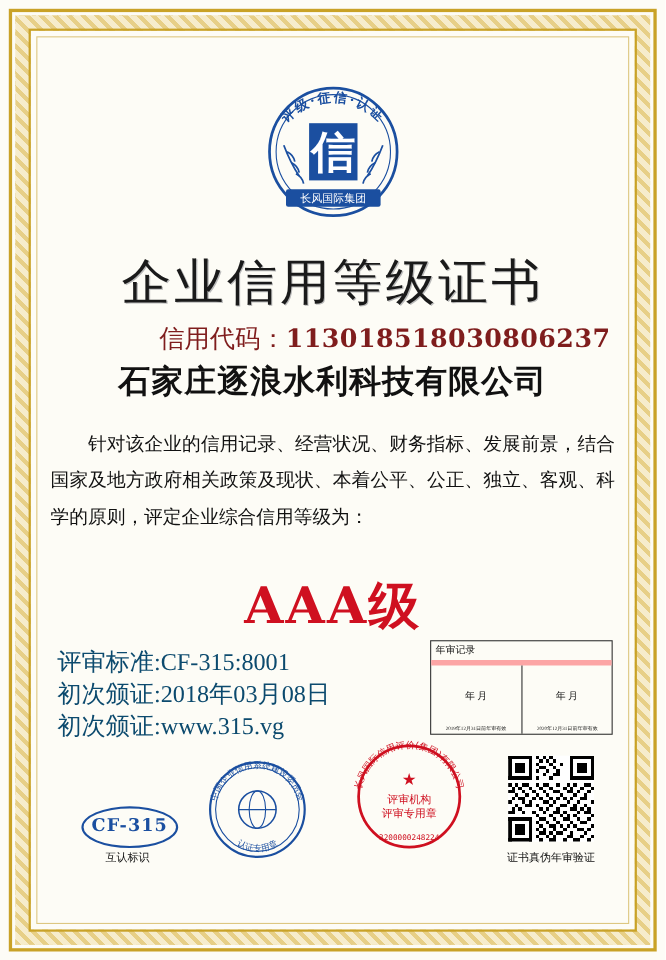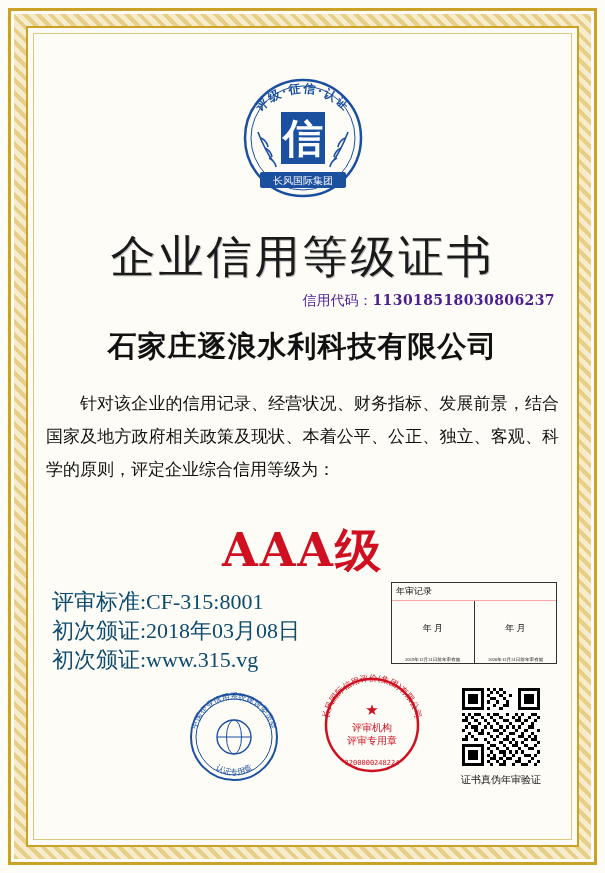--- a/index.html
+++ b/index.html
@@ -102,22 +102,22 @@
     letter-spacing: 3px;
     color: #1a1a1a;
     font-family: "DejaVu Serif", serif;
     text-shadow: 1px 1px 0 #bbb;
   }
 
   .credit-code {
     position: absolute;
     top: 250px;
     right: 8px;
-    font-size: 14px;
-    color: #4c1d95;
+    font-size: 23px;
+    color: #7f1d1d;
     font-family: "Liberation Serif", serif;
   }
   .credit-code b {
     font-family: "DejaVu Serif", serif;
     font-weight: bold;
     letter-spacing: .4px;
   }
 
   .company {
     position: absolute;
@@ -173,21 +173,21 @@
     position: absolute;
     top: 540px;
     right: 6px;
     width: 166px;
     border: 1px solid #333;
     box-sizing: border-box;
   }
   .review-title {
     font-size: 9px;
     padding: 2px 4px;
-    border-bottom: 1px solid #fca5a5;
+    border-bottom: 5px solid #fca5a5;
     color: #111;
   }
   .review-cells {
     display: flex;
     height: 62px;
   }
   .review-cell {
     flex: 1;
     position: relative;
     border-right: 1px solid #333;
@@ -343,20 +343,24 @@
         </div>
         <div class="review-cell">
           <div class="ym">年  月</div>
           <div class="note">2020年12月31日前年审有效</div>
         </div>
       </div>
     </div>
 
     <div class="seals">
 
+      <div class="seal cf-seal">
+        <div class="cf-oval">CF-315</div>
+        <div class="seal-caption">互认标识</div>
+      </div>
 
       <div class="seal blue-seal">
         <svg width="92" height="92" viewBox="0 0 92 92">
           <defs>
             <path id="bTop" d="M 8 46 A 38 38 0 0 1 84 46" fill="none"></path>
             <path id="bBot" d="M 14 52 A 32 32 0 0 0 78 52" fill="none"></path>
           </defs>
           <circle cx="46" cy="46" r="43" fill="none" stroke="#1b4fa0" stroke-width="2"></circle>
           <circle cx="46" cy="46" r="38" fill="none" stroke="#1b4fa0" stroke-width="1"></circle>
           <circle cx="46" cy="46" r="17" fill="none" stroke="#1b4fa0" stroke-width="1.4"></circle>

